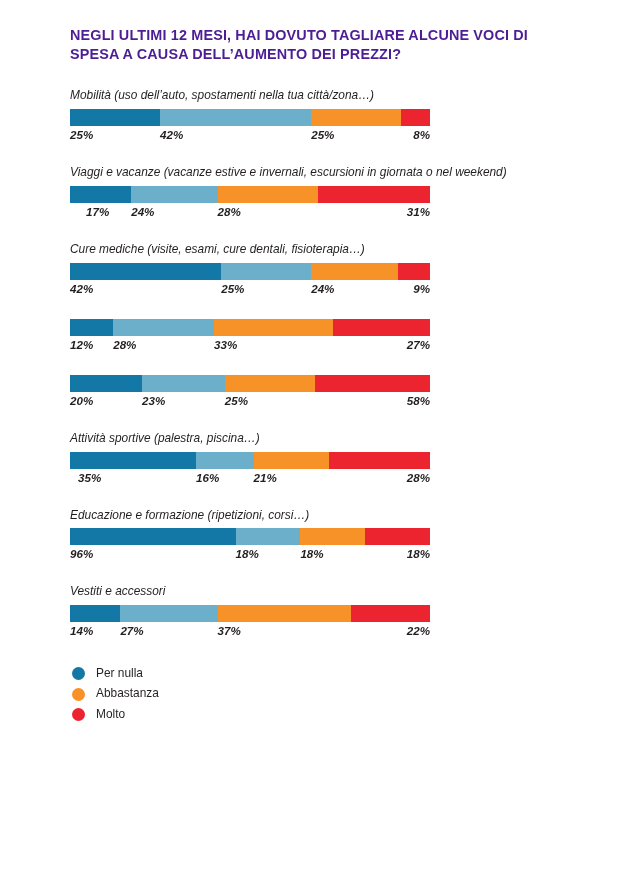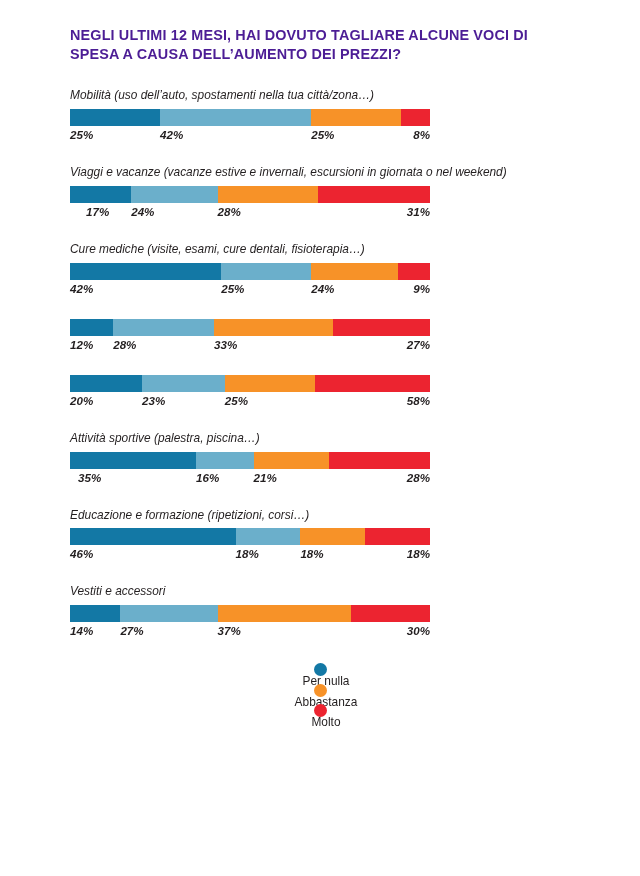--- a/index.html
+++ b/index.html
@@ -70,21 +70,21 @@
     font-weight: bold;
     color: #231f20;
     white-space: nowrap;
   }
   .legend {
     margin-top: 21px;
     padding-left: 2px;
   }
   .legend-item {
     display: flex;
-    flex-direction: column;
+    flex-direction: row;
     align-items: center;
     height: 20.5px;
   }
   .legend-dot {
     width: 13px;
     height: 13px;
     border-radius: 50%;
     margin-right: 11px;
     flex: 0 0 auto;
   }
@@ -192,39 +192,39 @@
       </div>
       <div class="bar-group">
         <div class="bar-label">Educazione e formazione (ripetizioni, corsi…)</div>
         <div class="bar-track">
           <div class="seg" style="width: 165.6px; background: rgb(19, 120, 165);"></div>
           <div class="seg" style="width: 64.8px; background: rgb(107, 175, 203);"></div>
           <div class="seg" style="width: 64.8px; background: rgb(247, 146, 40);"></div>
           <div class="seg" style="width: 64.8px; background: rgb(236, 36, 48);"></div>
         </div>
         <div class="bar-values">
-          <span class="val" style="left: 0px;">46%</span>
+          <span class="val" style="left: 0px;">96%</span>
           <span class="val" style="left: 165.6px;">18%</span>
           <span class="val" style="left: 230.4px;">18%</span>
           <span class="val" style="right: 0px;">18%</span>
         </div>
       </div>
       <div class="bar-group">
         <div class="bar-label">Vestiti e accessori</div>
         <div class="bar-track">
           <div class="seg" style="width: 50.4px; background: rgb(19, 120, 165);"></div>
           <div class="seg" style="width: 97.2px; background: rgb(107, 175, 203);"></div>
           <div class="seg" style="width: 133.2px; background: rgb(247, 146, 40);"></div>
           <div class="seg" style="width: 79.2px; background: rgb(236, 36, 48);"></div>
         </div>
         <div class="bar-values">
           <span class="val" style="left: 0px;">14%</span>
           <span class="val" style="left: 50.4px;">27%</span>
           <span class="val" style="left: 147.6px;">37%</span>
-          <span class="val" style="right: 0px;">30%</span>
+          <span class="val" style="right: 0px;">22%</span>
         </div>
       </div>
     </div>
 
   <div class="legend" id="legend-container">
       <div class="legend-item">
         <span class="legend-dot" style="background: rgb(19, 120, 165);"></span>
         <span class="legend-label">Per nulla</span>
       </div>
       <div class="legend-item">

